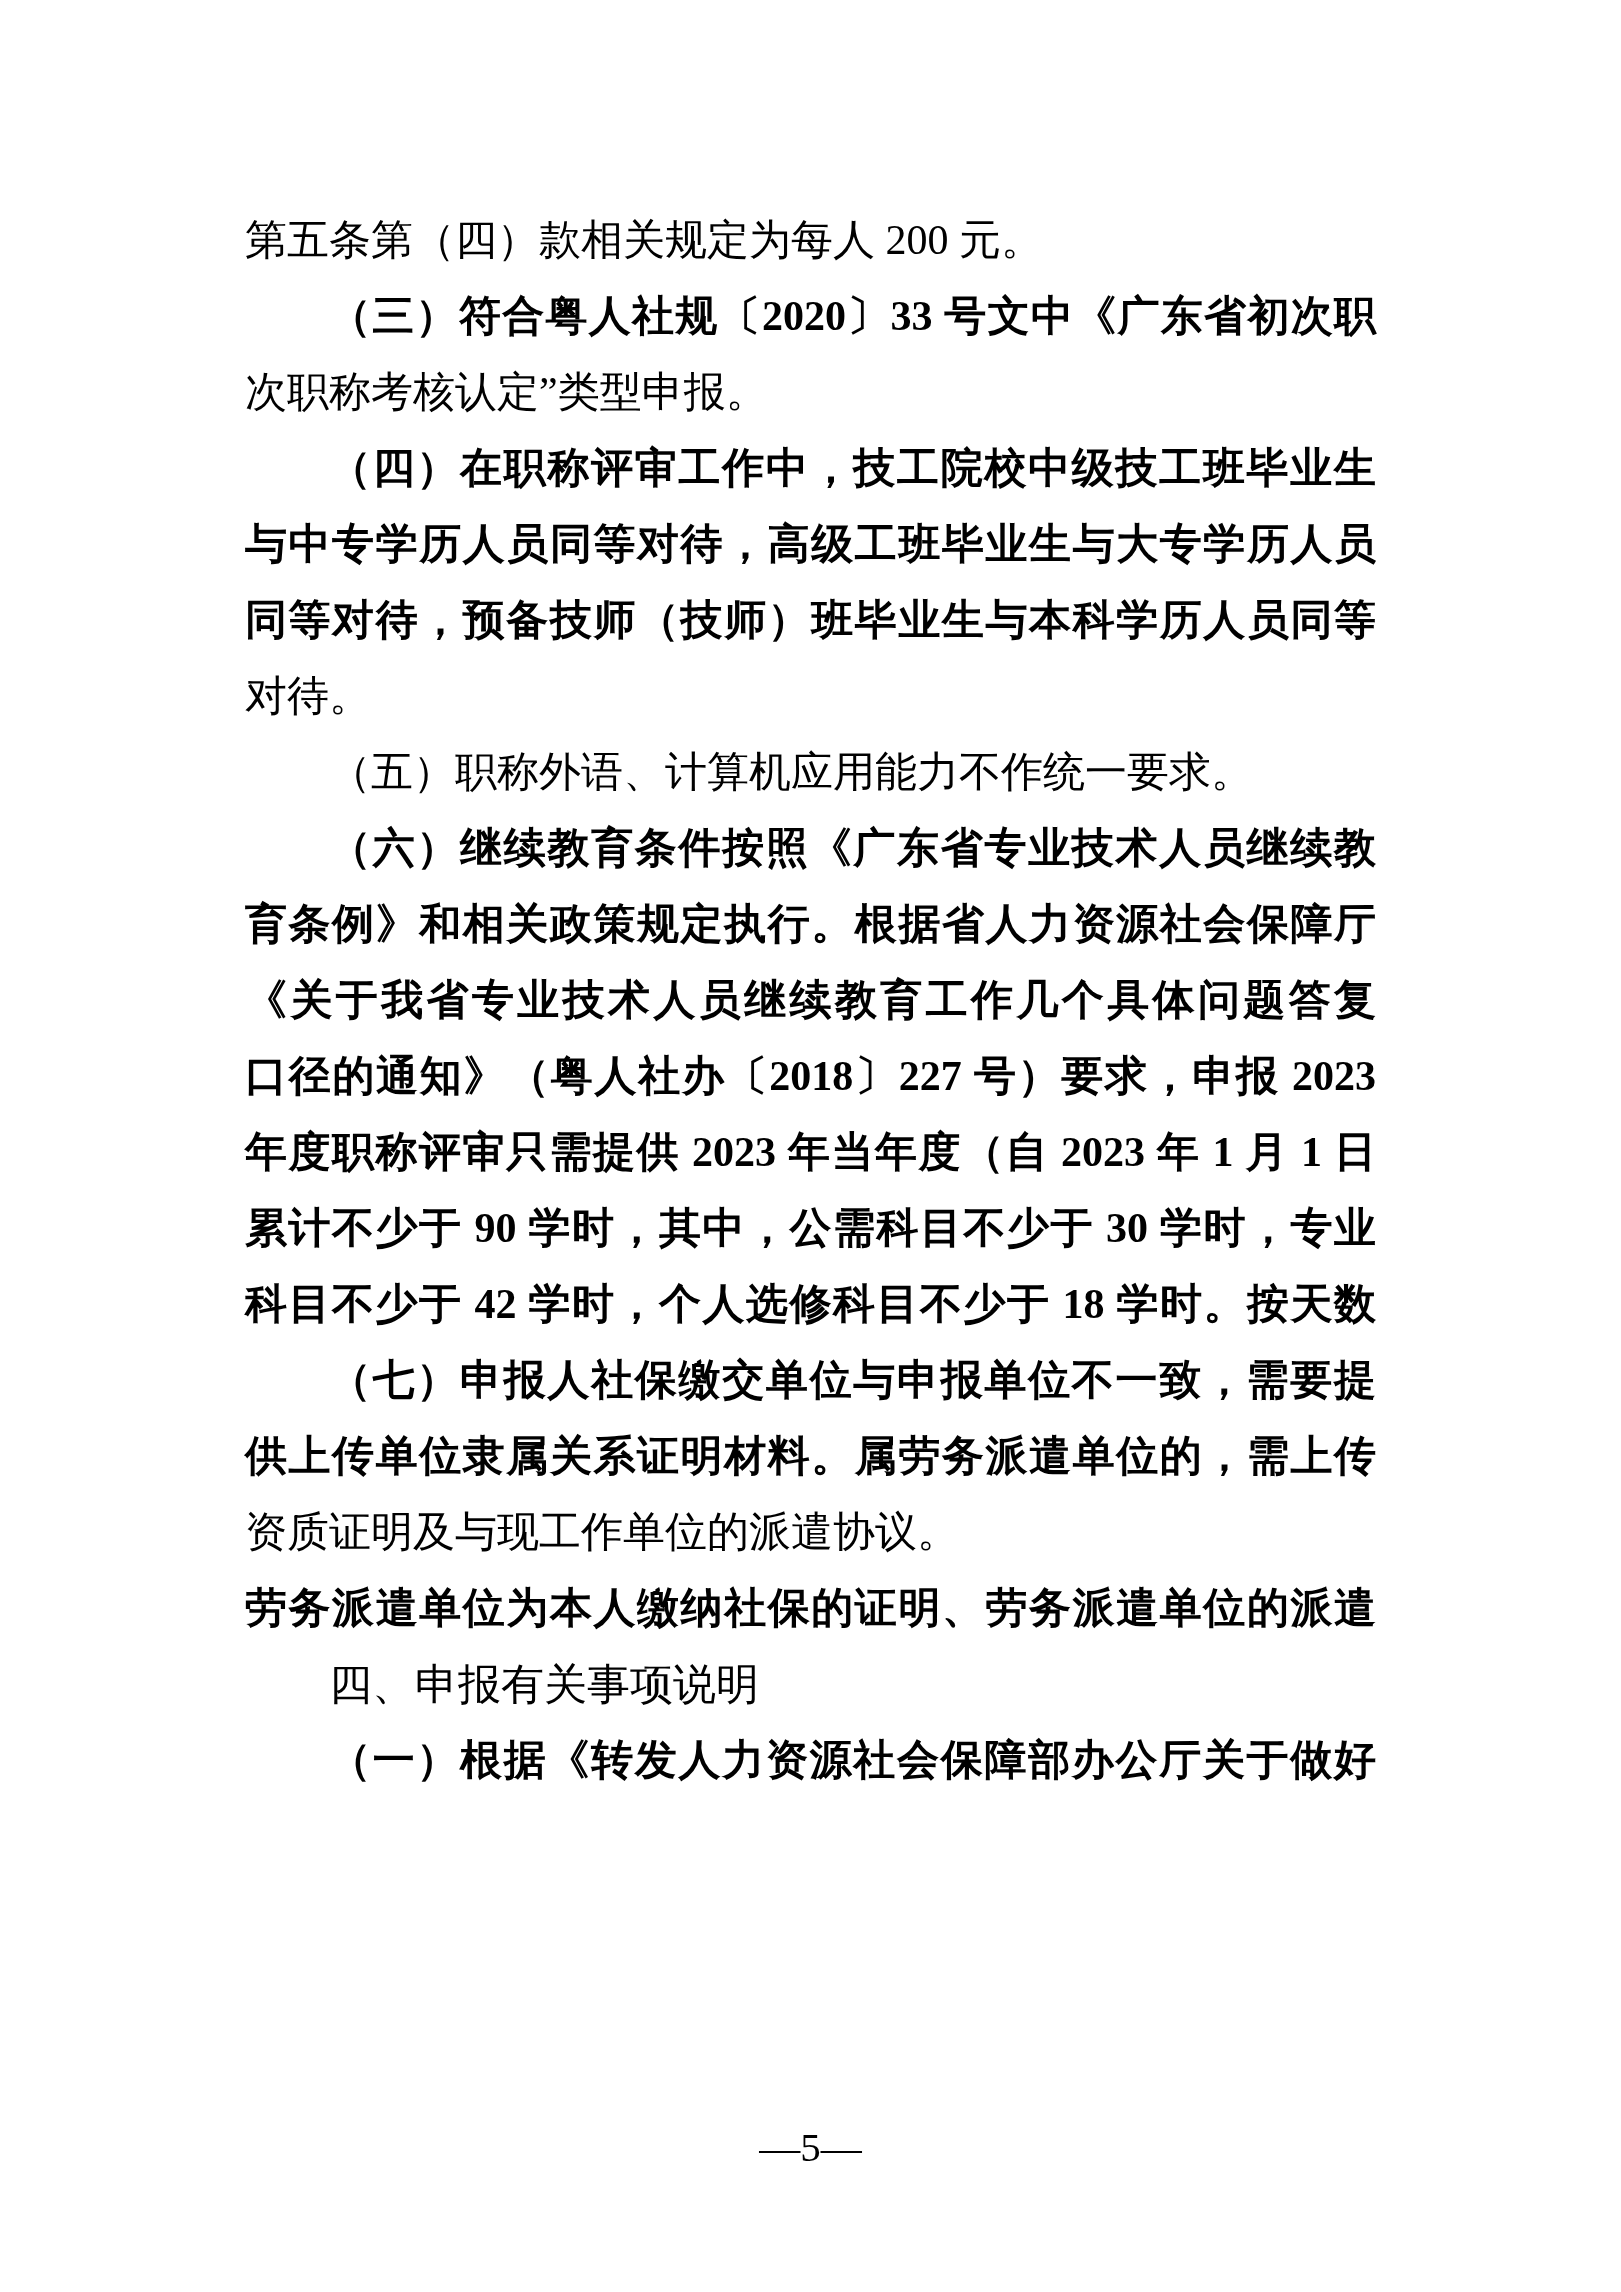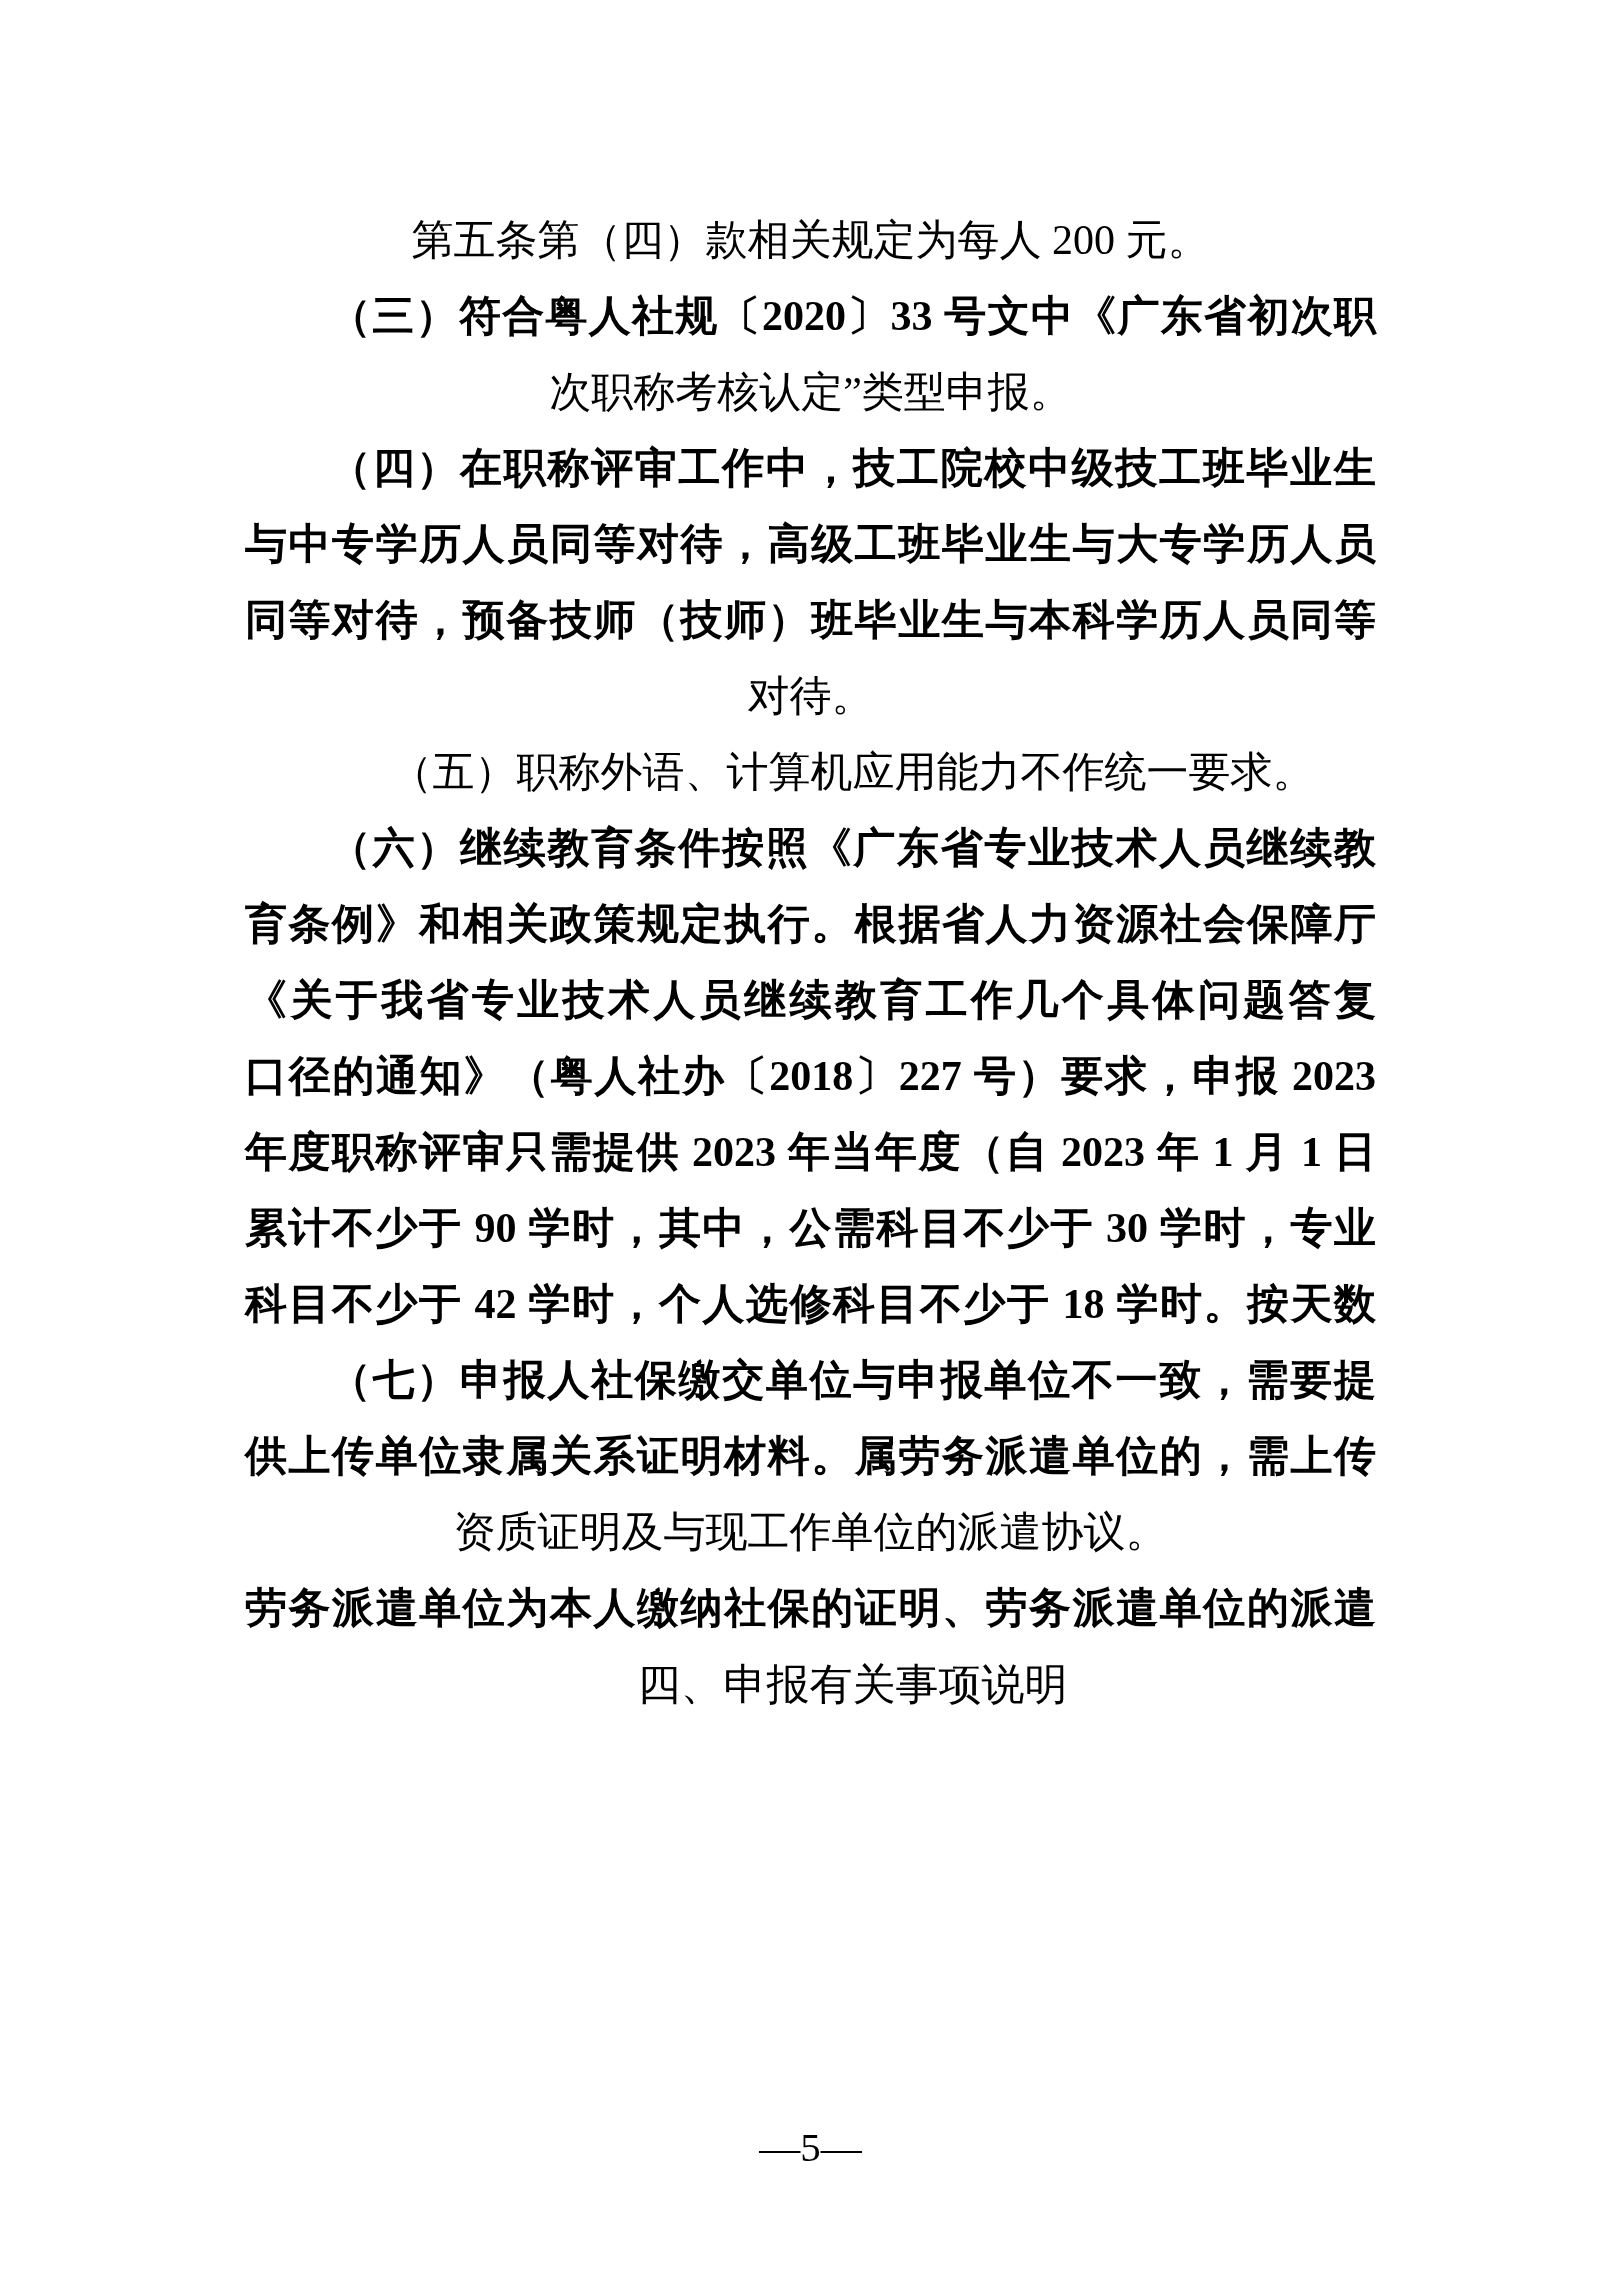--- a/index.html
+++ b/index.html
@@ -19,21 +19,21 @@
   .content {
     position: absolute;
     left: 245px;
     top: 202px;
     width: 1131px;
   }
   .line {
     font-size: 42px;
     line-height: 76px;
     letter-spacing: 0px;
-    text-align: center;
+    text-align: left;
     white-space: normal;
   }
   .fill {
     text-align: justify;
     text-align-last: justify;
     text-justify: inter-character;
     font-weight: bold;
   }
   .indent {
     text-indent: 84px;
@@ -71,16 +71,17 @@
     <div class="line fill">《关于我省专业技术人员继续教育工作几个具体问题答复</div>
     <div class="line fill">口径的通知》（粤人社办〔2018〕227 号）要求，申报 2023</div>
     <div class="line fill">年度职称评审只需提供 2023 年当年度（自 2023 年 1 月 1 日</div>
     <div class="line fill">累计不少于 90 学时，其中，公需科目不少于 30 学时，专业</div>
     <div class="line fill">科目不少于 42 学时，个人选修科目不少于 18 学时。按天数</div>
     <div class="line indent fill">（七）申报人社保缴交单位与申报单位不一致，需要提</div>
     <div class="line fill">供上传单位隶属关系证明材料。属劳务派遣单位的，需上传</div>
     <div class="line">资质证明及与现工作单位的派遣协议。</div>
     <div class="line fill">劳务派遣单位为本人缴纳社保的证明、劳务派遣单位的派遣</div>
     <div class="line indent heading">四、申报有关事项说明</div>
+    <div class="line indent fill">（一）根据《转发人力资源社会保障部办公厅关于做好</div>
   </div>
   <div class="page-number">—5—</div>
 </div>
 
 
 </body></html>

